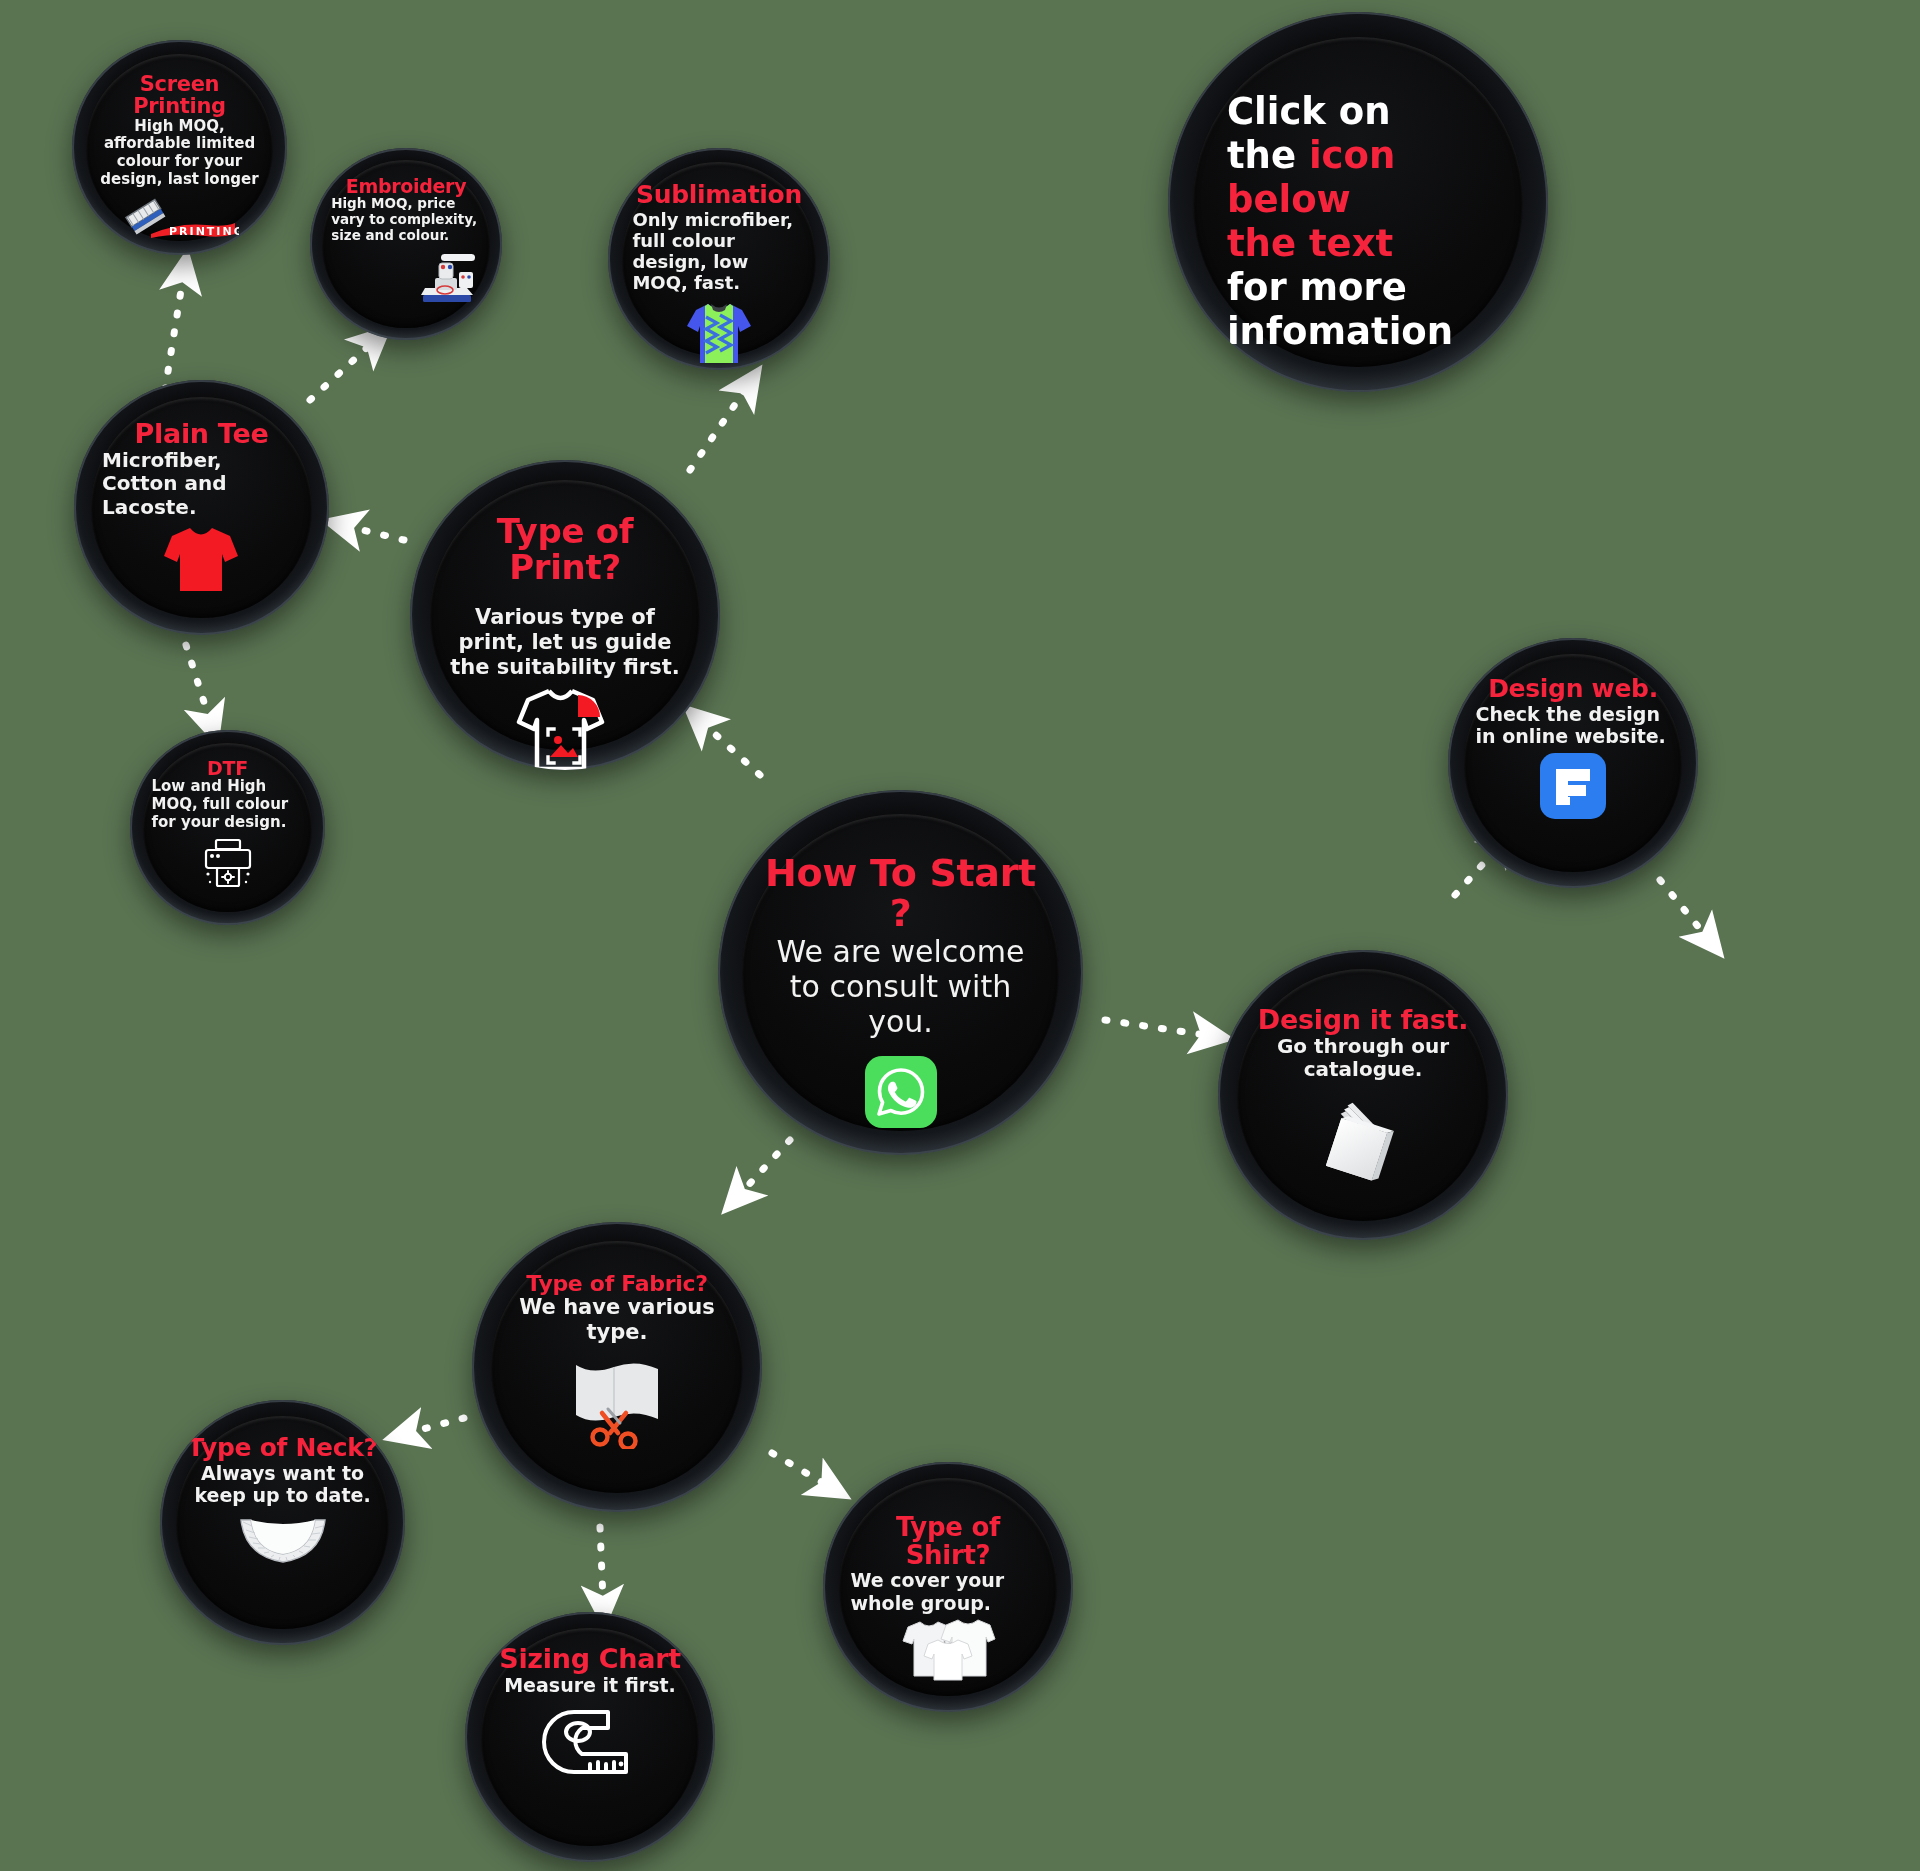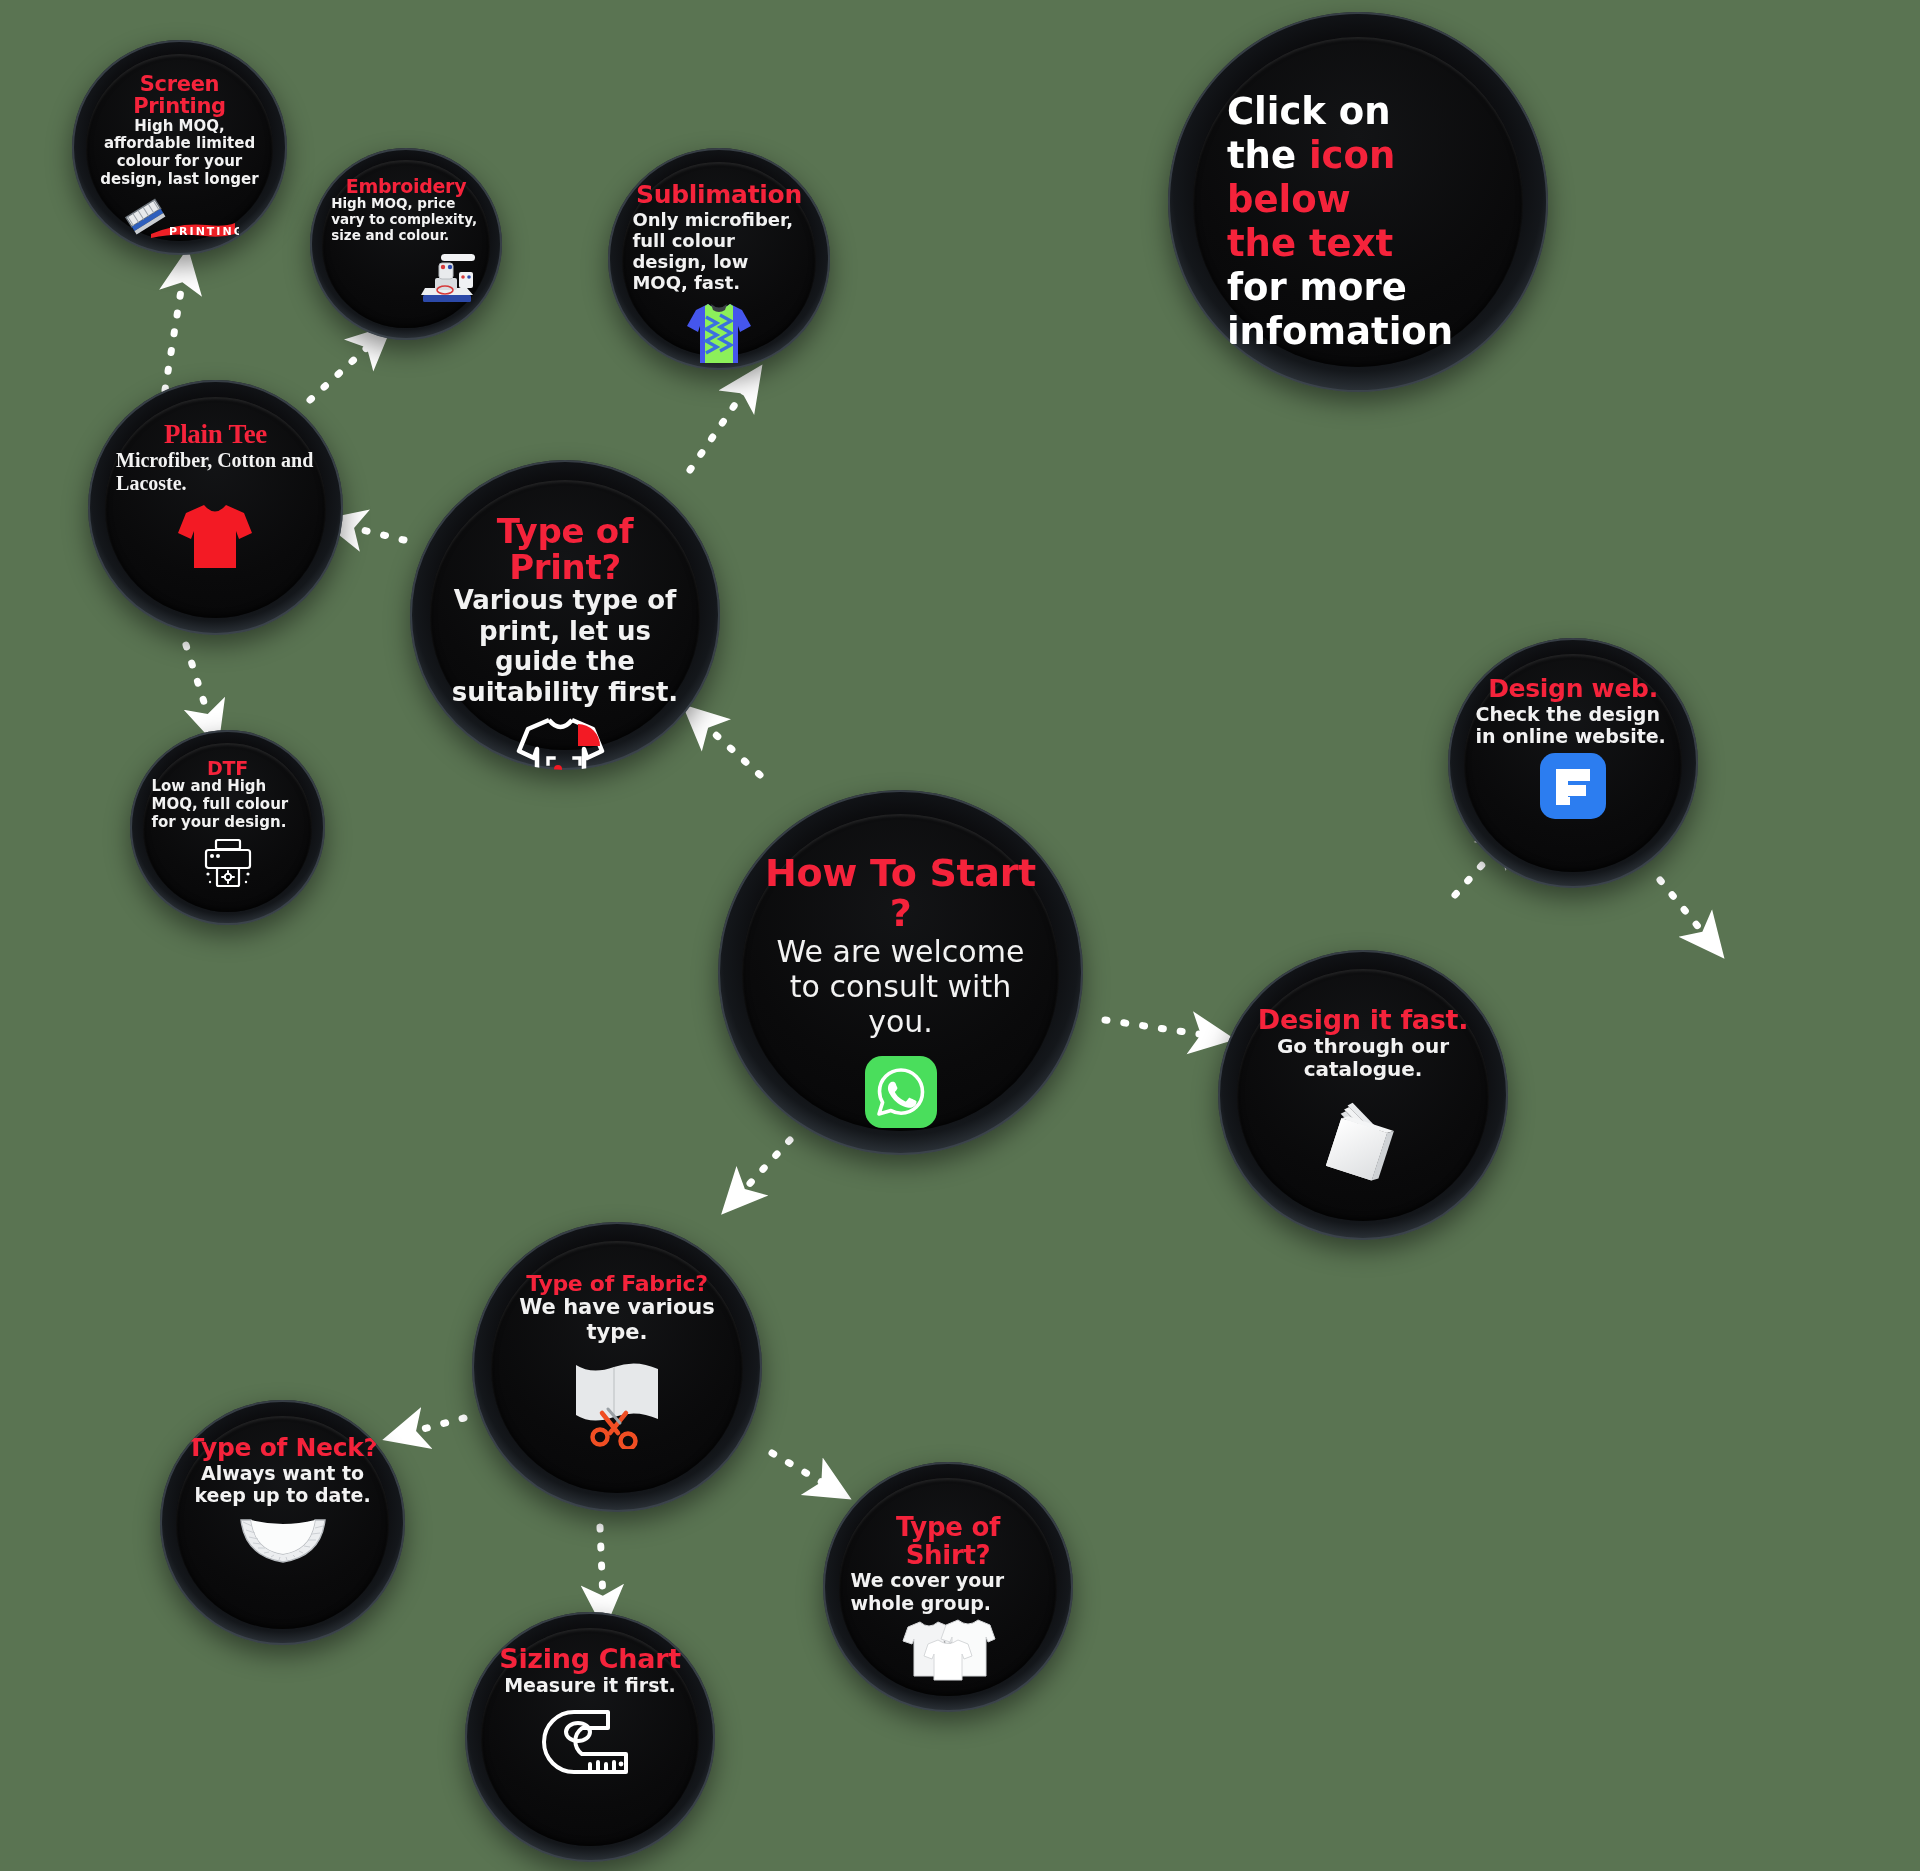--- a/index.html
+++ b/index.html
@@ -99,27 +99,27 @@
   #node-sublimation .ndesc  { font-size: 18px; text-align: left; width: 100%; }
 
   #node-hint { left: 1168px; top: 12px; width: 380px; height: 380px; padding-top: 78px; }
   #node-hint .hinttext {
     position: relative; z-index: 3;
     font-size: 37px; line-height: 1.19; font-weight: 600;
     color: #ffffff; text-align: left; width: 69%;
   }
   #node-hint .hl { color: #f5233b; }
 
-  #node-plain-tee { left: 88px; top: 380px; width: 255px; height: 255px; padding-top: 40px; font-family: Liberation Serif, serif; }
+  #node-plain-tee { left: 74px; top: 380px; width: 255px; height: 255px; padding-top: 40px; }
   #node-plain-tee .ntitle { font-size: 27px; }
   #node-plain-tee .ndesc  { font-size: 20px; text-align: left; width: 100%; }
 
   #node-type-of-print { left: 410px; top: 460px; width: 310px; height: 310px; padding-top: 53px; }
   #node-type-of-print .ntitle { font-size: 34px; }
-  #node-type-of-print .ndesc  { font-size: 26px; }
+  #node-type-of-print .ndesc  { font-size: 21px; margin-top: 20px; }
 
   #node-dtf { left: 130px; top: 730px; width: 195px; height: 195px; padding-top: 28px; }
   #node-dtf .ntitle { font-size: 19px; }
   #node-dtf .ndesc  { font-size: 15px; text-align: left; width: 100%; }
 
   #node-how-to-start { left: 718px; top: 790px; width: 365px; height: 365px; padding-top: 63px; }
   #node-how-to-start .ntitle { font-size: 38px; }
   #node-how-to-start .ndesc  { font-size: 30px; font-weight: 500; }
 
   #node-design-web { left: 1448px; top: 638px; width: 250px; height: 250px; padding-top: 38px; }

